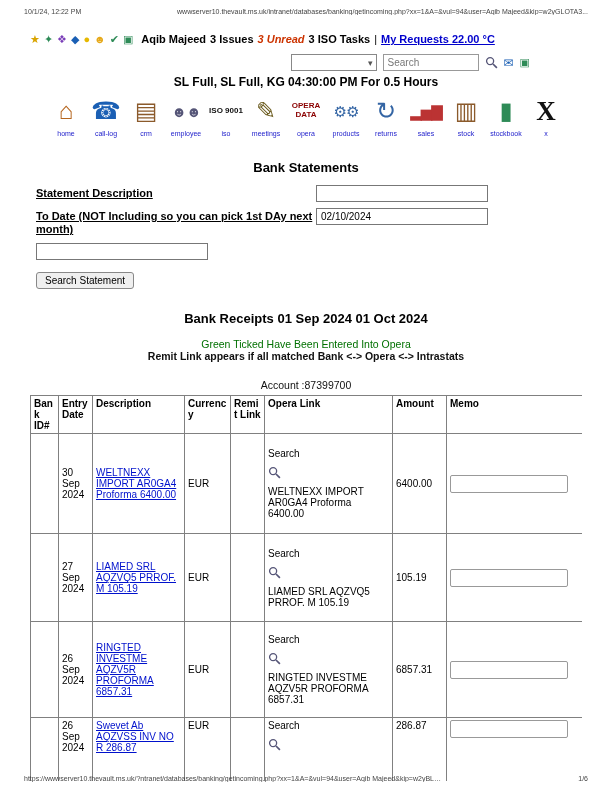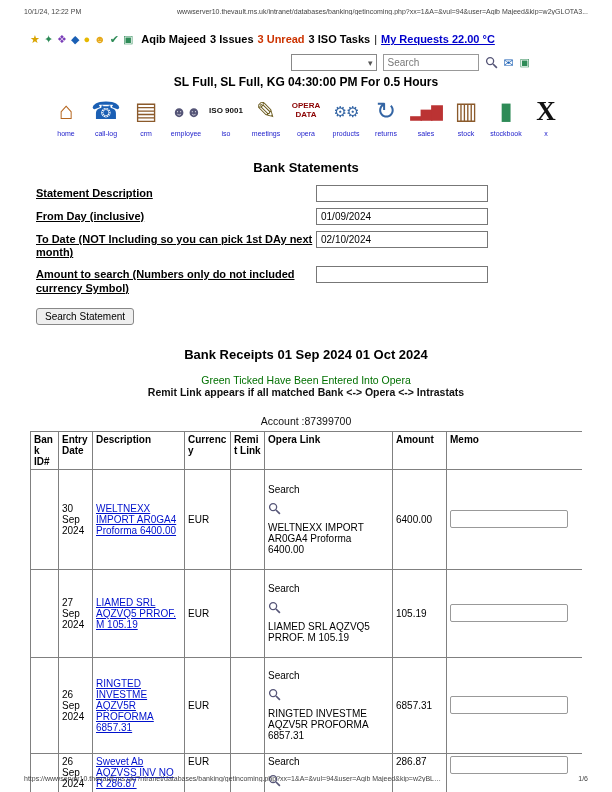--- a/index.html
+++ b/index.html
@@ -12,21 +12,21 @@
   .print-header span, .print-footer span { white-space:nowrap; overflow:hidden; }
   .ph-url { max-width:420px; text-overflow:ellipsis; }
 
   .main { padding:31px 30px 0; }
 
   
   .status-row { display:flex; align-items:center; gap:4px; font-size:11px; height:16px; }
   .s-icon { font-size:11px; line-height:1; }
   .user-name { font-weight:bold; margin-left:4px; }
   .b { font-weight:bold; }
-  .unread { color:#cc3300; font-weight:bold; }
+  .unread { color:#cc3300; font-style:italic; font-weight:bold; }
   .req-link { color:#0000cc; text-decoration:underline; font-weight:bold; cursor:pointer;text-align:center; }
 
   
   .search-row { display:flex; align-items:center; gap:6px; justify-content:flex-end; padding-right:52px; margin-top:6px; height:19px; }
   .mini-select { width:86px; height:17px; border:1px solid #888; background:#fff; display:flex; align-items:center; justify-content:flex-end; padding:0 3px; font-size:9px; color:#555; cursor:pointer; }
   .search-input { width:96px; height:17px; border:1px solid #999; font-size:10px; padding:1px 4px; }
   .search-input::placeholder { color:#777; }
   .tiny-icon { font-size:12px; line-height:1; cursor:pointer; }
   .env { color:#1a5fb4; }
   .grid-ic { color:#2e8b57; font-size:11px; }
@@ -174,29 +174,24 @@
     </div>
 
     <div class="section-title">Bank Statements</div>
 
     <div class="form-wrap">
       <div class="form-row">
         <span class="form-label">Statement Description</span>
         <input class="form-input" type="text" value="" style="">
       </div>
       <div class="form-row">
-        <span class="form-label">From Day (inclusive)</span>
-        <input class="form-input" type="text" value="01/09/2024" style="">
-      </div>
-      <div class="form-row">
         <span class="form-label">To Date (NOT Including so you can pick 1st DAy next month)</span>
         <input class="form-input" type="text" value="02/10/2024" style="">
       </div>
       <div class="form-row">
-        <span class="form-label">Amount to search (Numbers only do not included currency Symbol)</span>
         <input class="form-input" type="text" value="" style="">
       </div>
       <button class="btn">Search Statement</button>
     </div>
 
     <div class="section-title">Bank Receipts 01 Sep 2024 01 Oct 2024</div>
 
     <div class="notes">
       <div class="note-green">Green Ticked Have Been Entered Into Opera</div>
       <div class="note-remit">Remit Link appears if all matched Bank &lt;-&gt; Opera &lt;-&gt; Intrastats</div>

